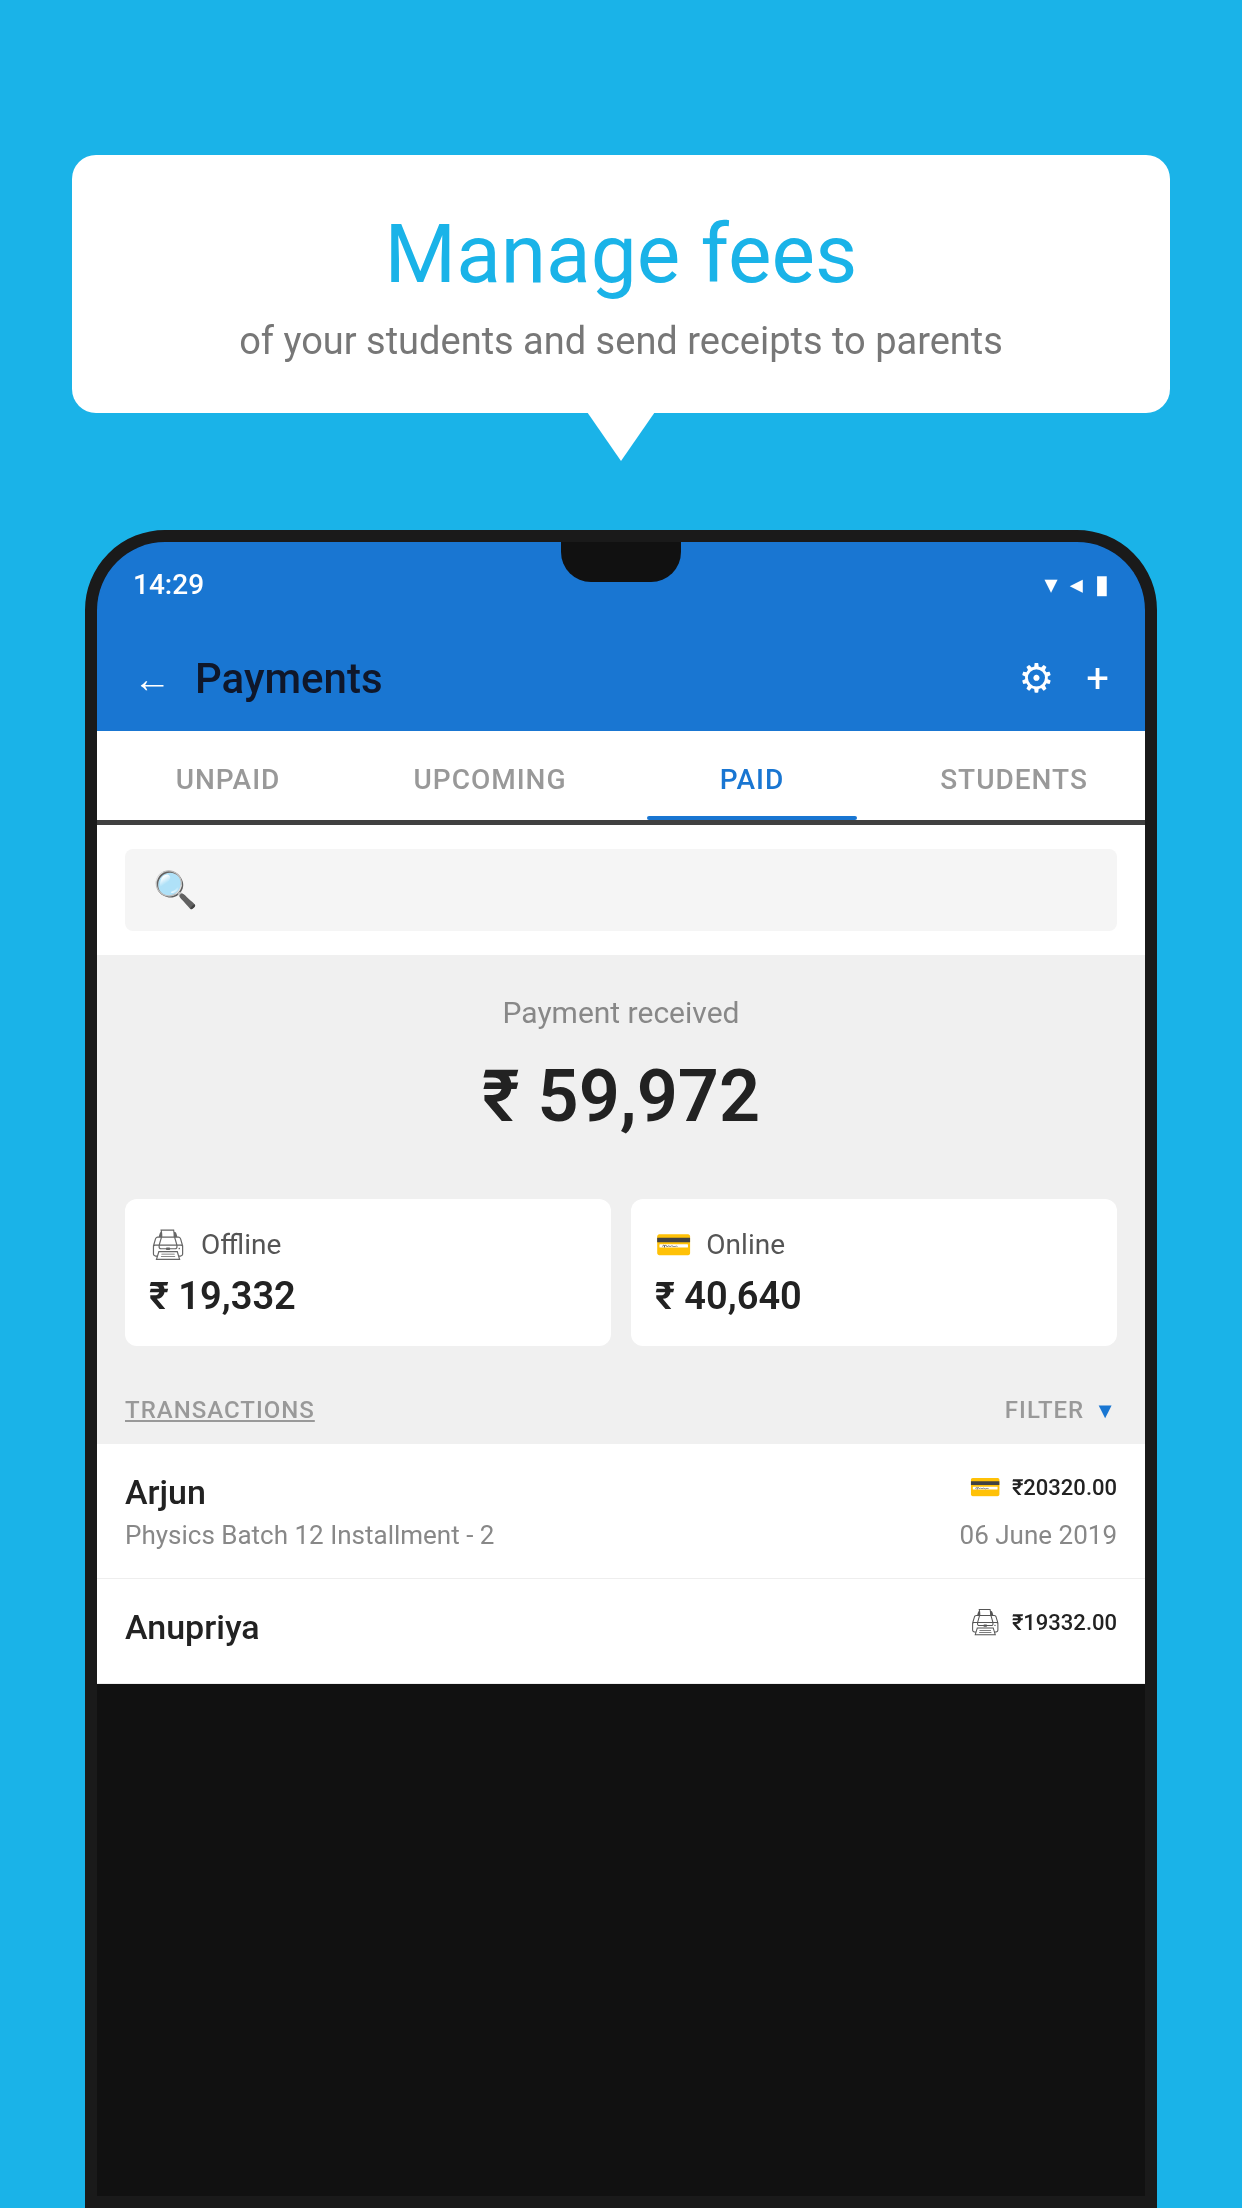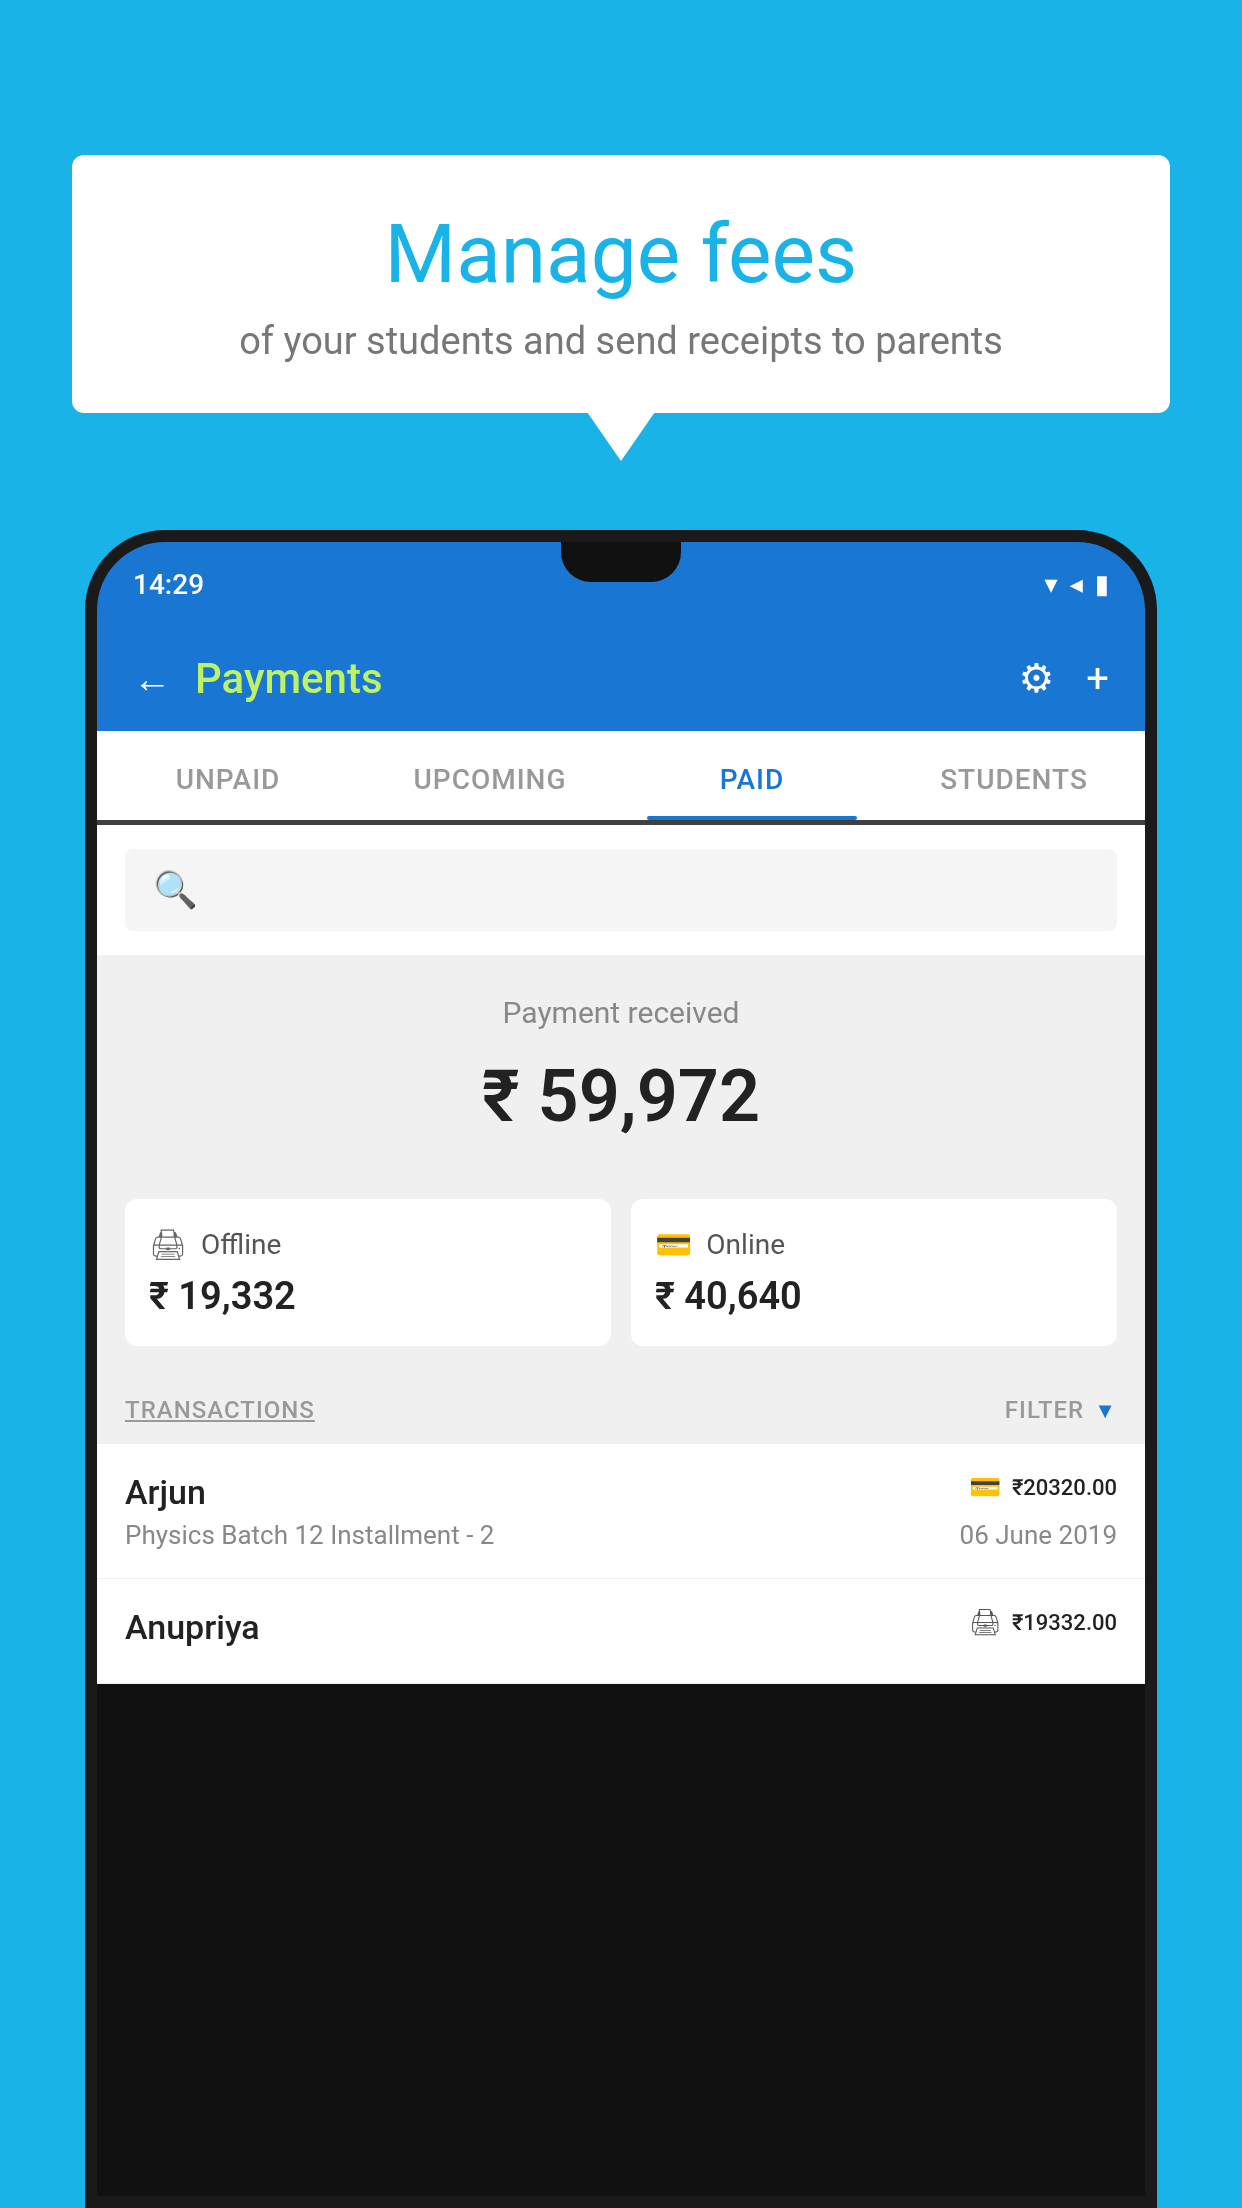--- a/index.html
+++ b/index.html
@@ -14,21 +14,21 @@
       position: relative;
     }
 
     
     .speech-bubble {
       position: absolute;
       top: 155px;
       left: 72px;
       right: 72px;
       background: white;
-      border-radius: 12px;
+      border-radius: 24px;
       padding: 54px 60px 50px;
       text-align: center;
     }
     .speech-bubble::after {
       content: '';
       position: absolute;
       bottom: -48px;
       left: 50%;
       transform: translateX(-50%);
       width: 0;
@@ -111,21 +111,21 @@
       display: flex;
       align-items: center;
       gap: 24px;
     }
     .back-arrow {
       color: white;
       font-size: 38px;
       font-weight: 300;
     }
     .header-title {
-      color: #bef264;
+      color: #0f172a;
       font-size: 42px;
       font-weight: 500;
     }
     .header-right {
       display: flex;
       align-items: center;
       gap: 32px;
     }
     .gear-icon, .plus-icon {
       color: white;

